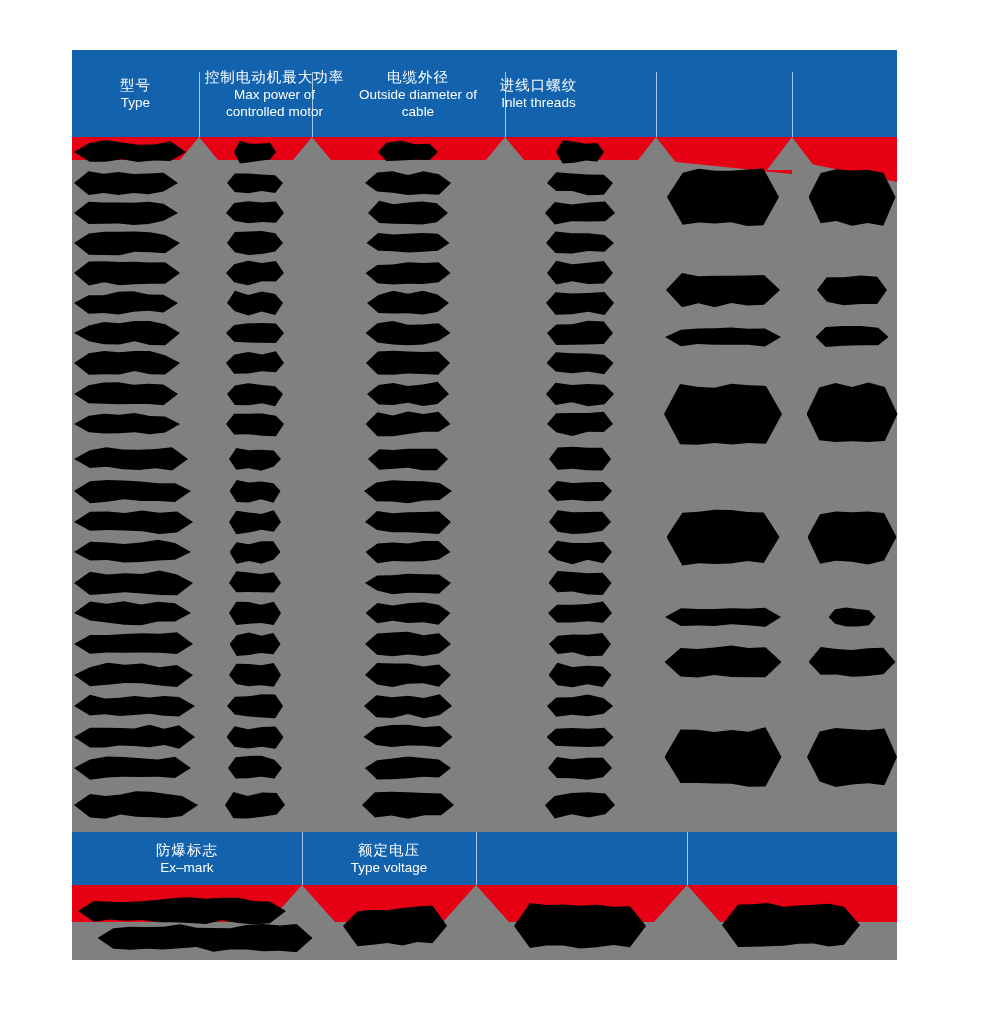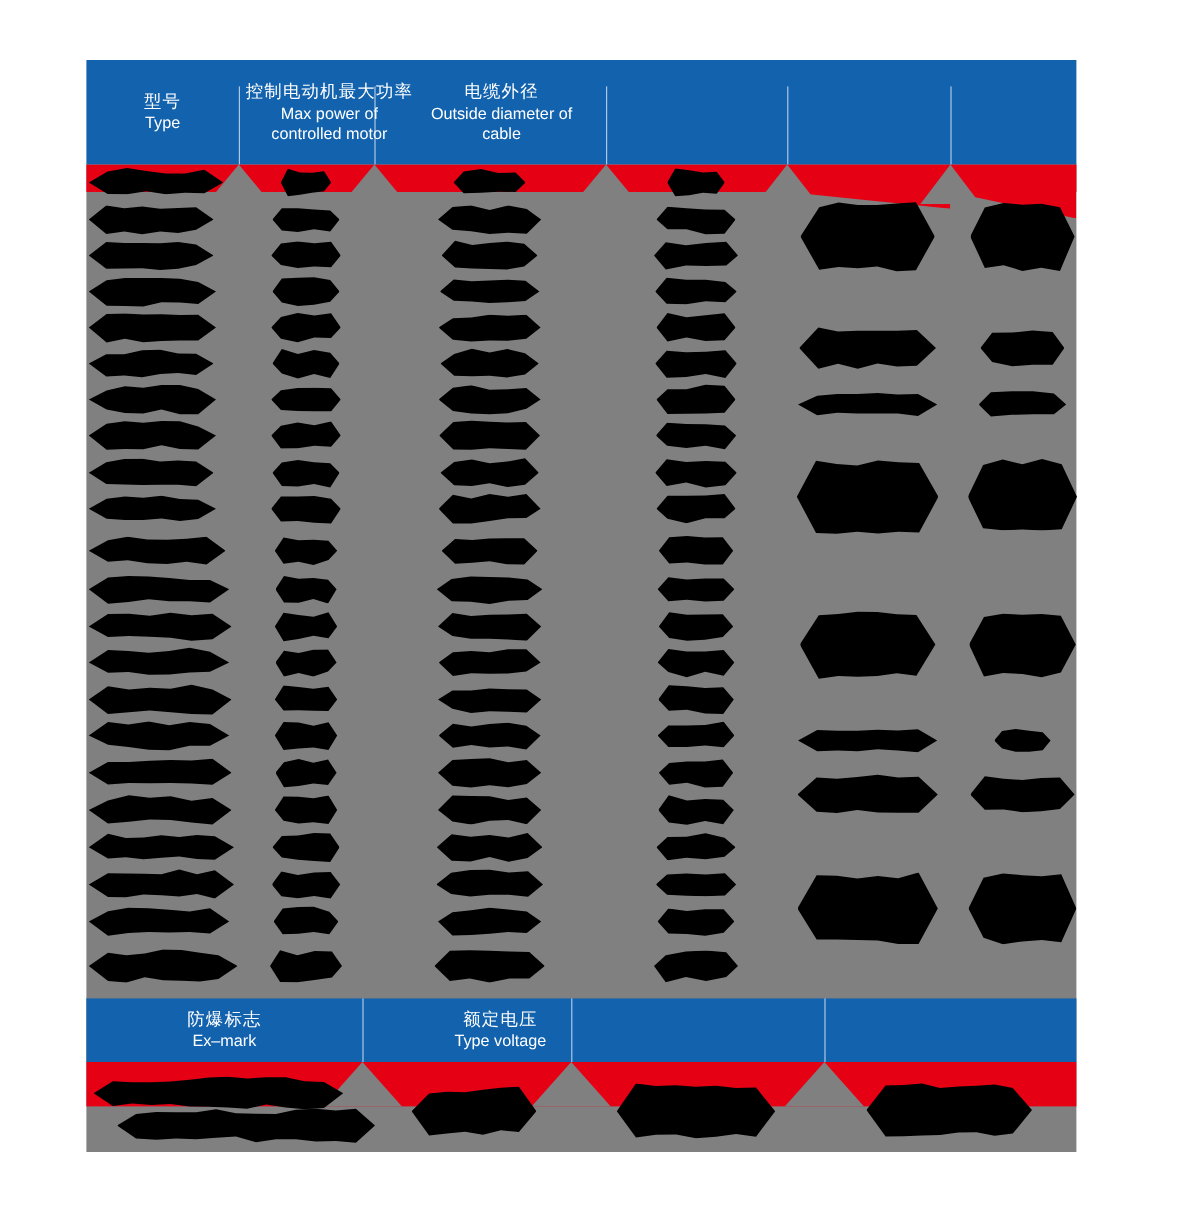--- a/index.html
+++ b/index.html
@@ -40,23 +40,27 @@
       <span class="en">Type</span>
     </div>
     <div class="cell t3">
       <span class="zh">控制电动机最大功率</span>
       <span class="en">Max power of controlled motor</span>
     </div>
     <div class="cell t4">
       <span class="zh">电缆外径</span>
       <span class="en">Outside diameter of cable</span>
     </div>
+    <div class="cell t5">
+      <span class="zh">进线口螺纹</span>
+      <span class="en">Inlet threads</span>
+    </div>
   </div>
 
-  <div class="hdr" id="hdr2" style="background: rgb(18, 98, 174); color: rgb(255, 255, 255); gap: 28px;">
+  <div class="hdr" id="hdr2" style="background: rgb(18, 98, 174); color: rgb(255, 255, 255);">
     <div class="cell f0">
       <span class="zh">防爆标志</span>
       <span class="en">Ex–mark</span>
     </div>
     <div class="cell f1">
       <span class="zh">额定电压</span>
       <span class="en">Type voltage</span>
     </div>
   </div>
 

